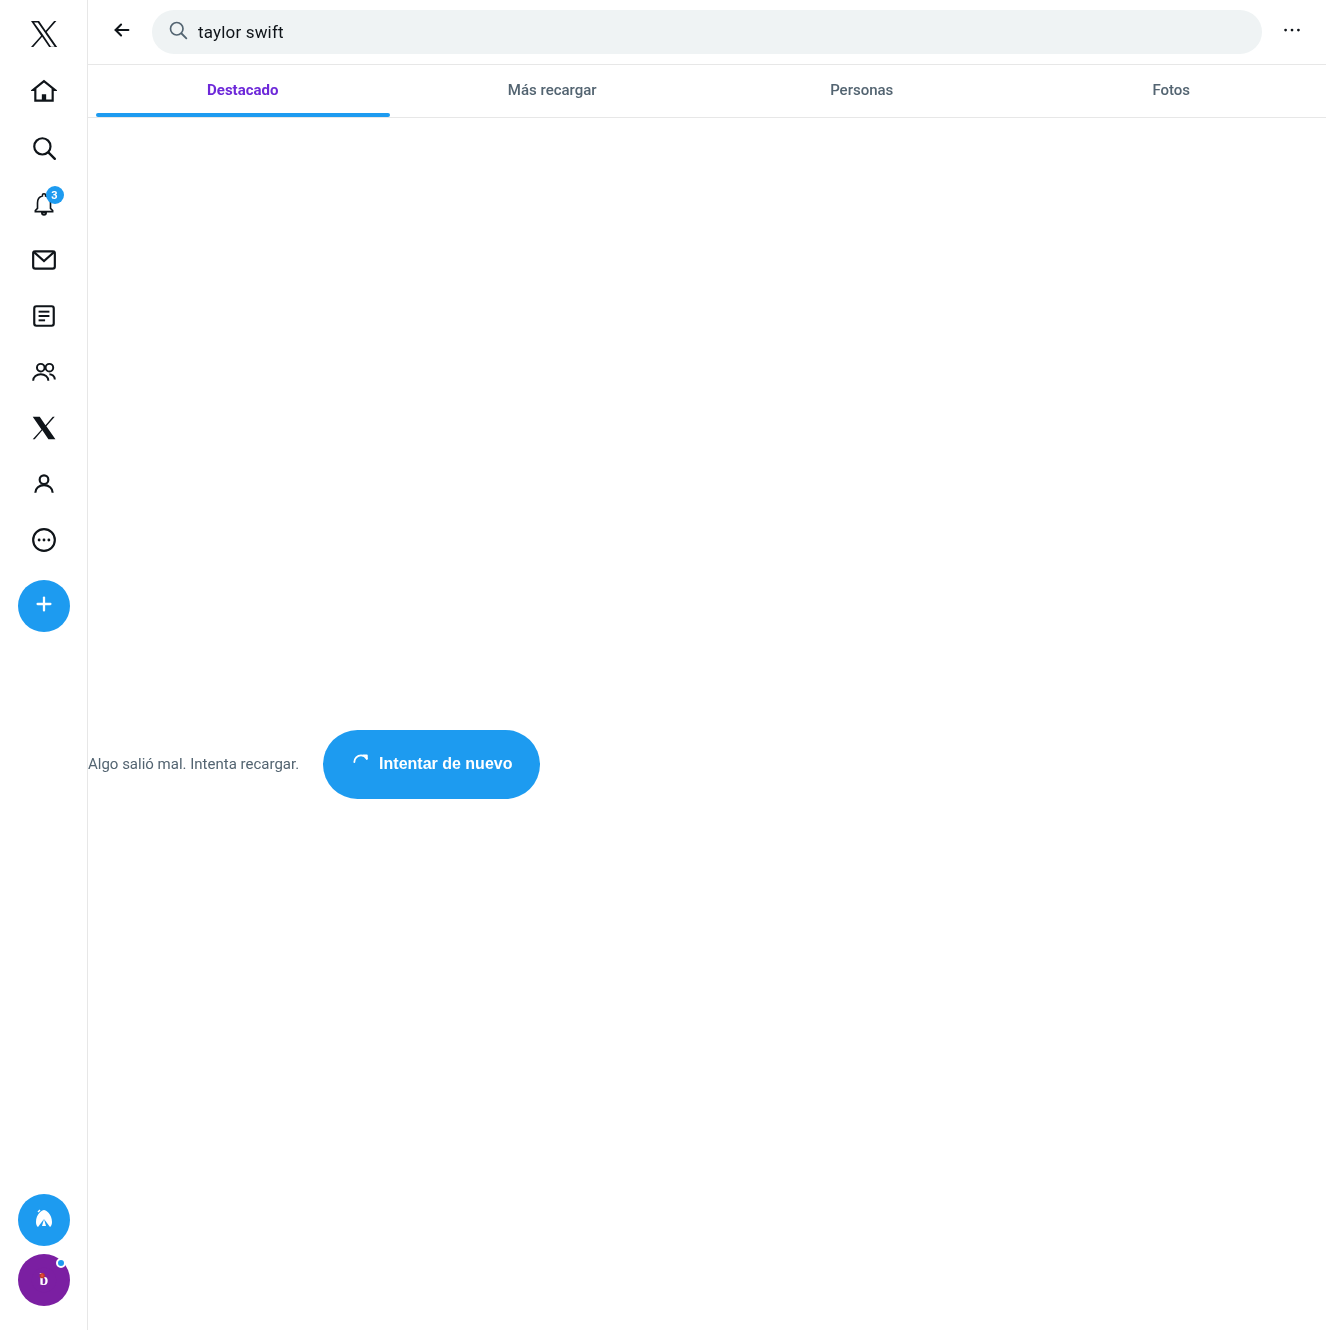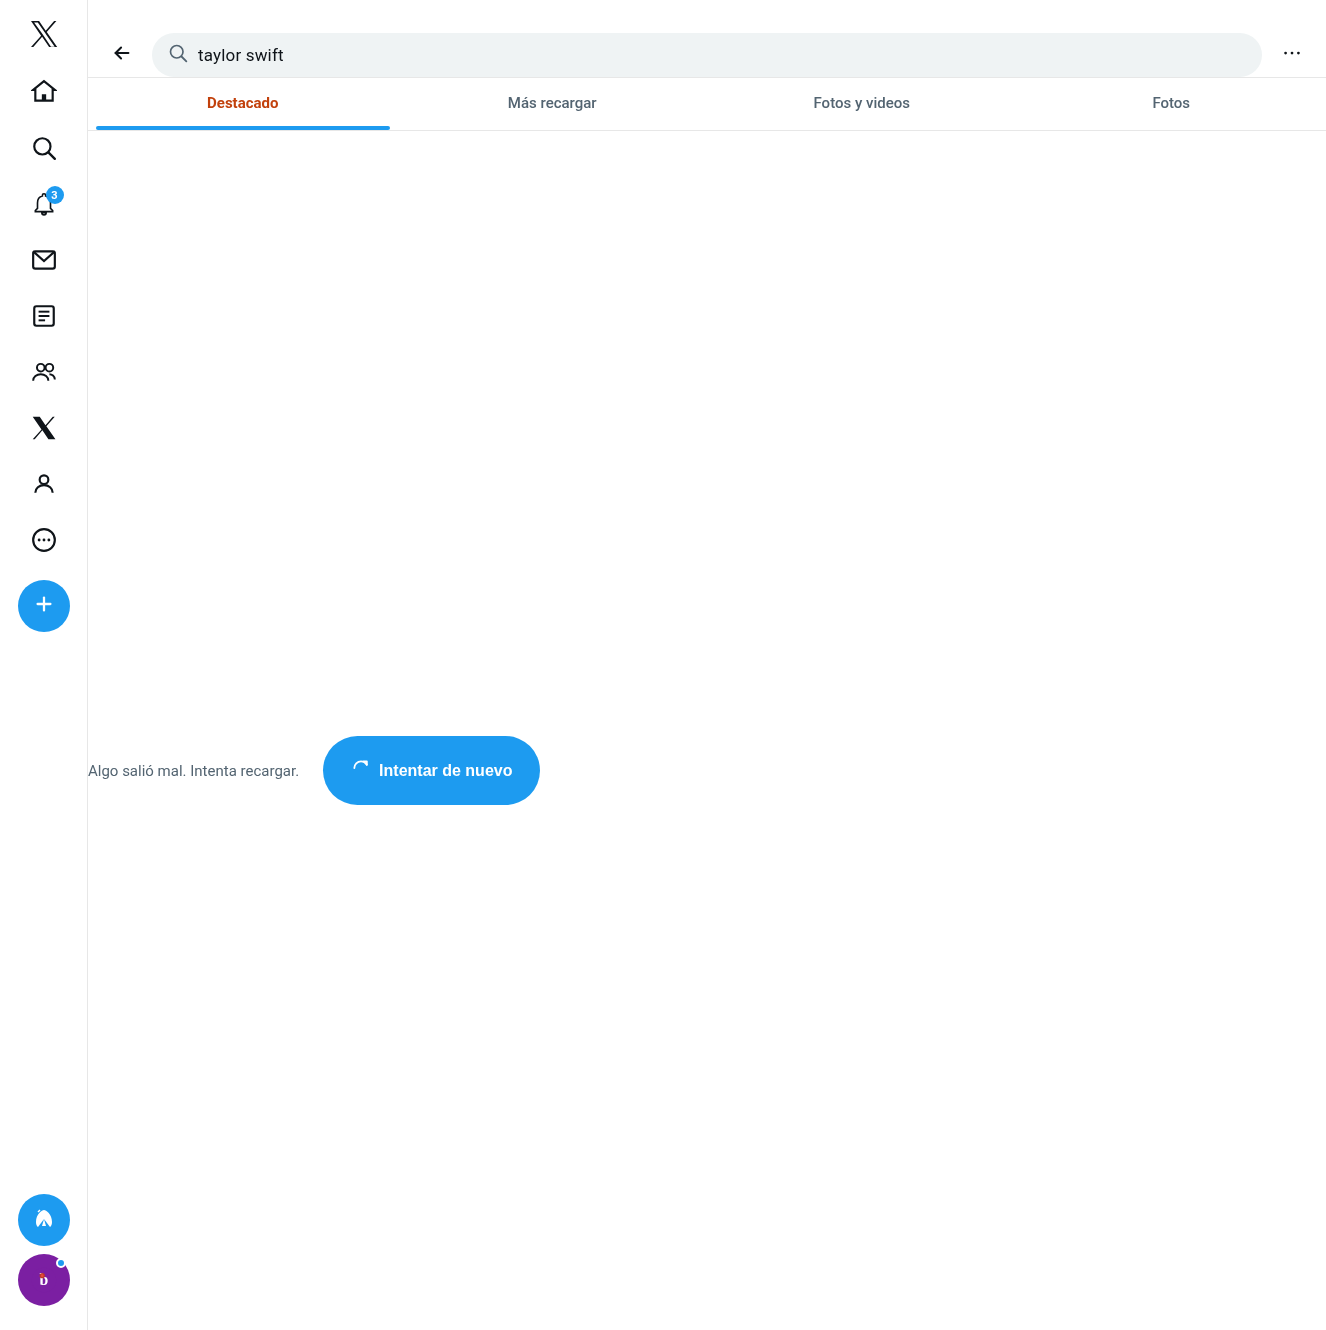--- a/index.html
+++ b/index.html
@@ -146,25 +146,24 @@
       flex: 1;
       display: flex;
       flex-direction: column;
       overflow: hidden;
     }
 
     
     .top-bar {
       display: flex;
       align-items: center;
-      padding: 0 16px;
+      padding: 10px 16px;
       gap: 12px;
       border-bottom: 1px solid #e7e7e7;
       background: #fff;
-      margin-top: 33px;
     }
 
     .back-btn {
       width: 36px;
       height: 36px;
       display: flex;
       align-items: center;
       justify-content: center;
       border-radius: 50%;
       cursor: pointer;
@@ -234,21 +233,21 @@
     }
 
     .tab-label {
       font-size: 15px;
       font-weight: 500;
       color: #536471;
       padding-bottom: 14px;
     }
 
     .tab.active .tab-label {
-      color: #c2410c;
+      color: #6d28d9;
       font-weight: 700;
     }
 
     .tab-underline {
       height: 4px;
       width: 100%;
       border-radius: 2px;
       background: transparent;
     }
 
@@ -461,21 +460,21 @@
   <nav class="tabs">
     <div class="tab active">
       <span class="tab-label">Destacado</span>
       <div class="tab-underline"></div>
     </div>
     <div class="tab">
       <span class="tab-label">Más recargar</span>
       <div class="tab-underline"></div>
     </div>
     <div class="tab">
-      <span class="tab-label">Fotos y videos</span>
+      <span class="tab-label">Personas</span>
       <div class="tab-underline"></div>
     </div>
     <div class="tab">
       <span class="tab-label">Fotos</span>
       <div class="tab-underline"></div>
     </div>
   </nav>
 
   <section class="error-area">
     <p class="error-text">Algo salió mal. Intenta recargar.</p>

